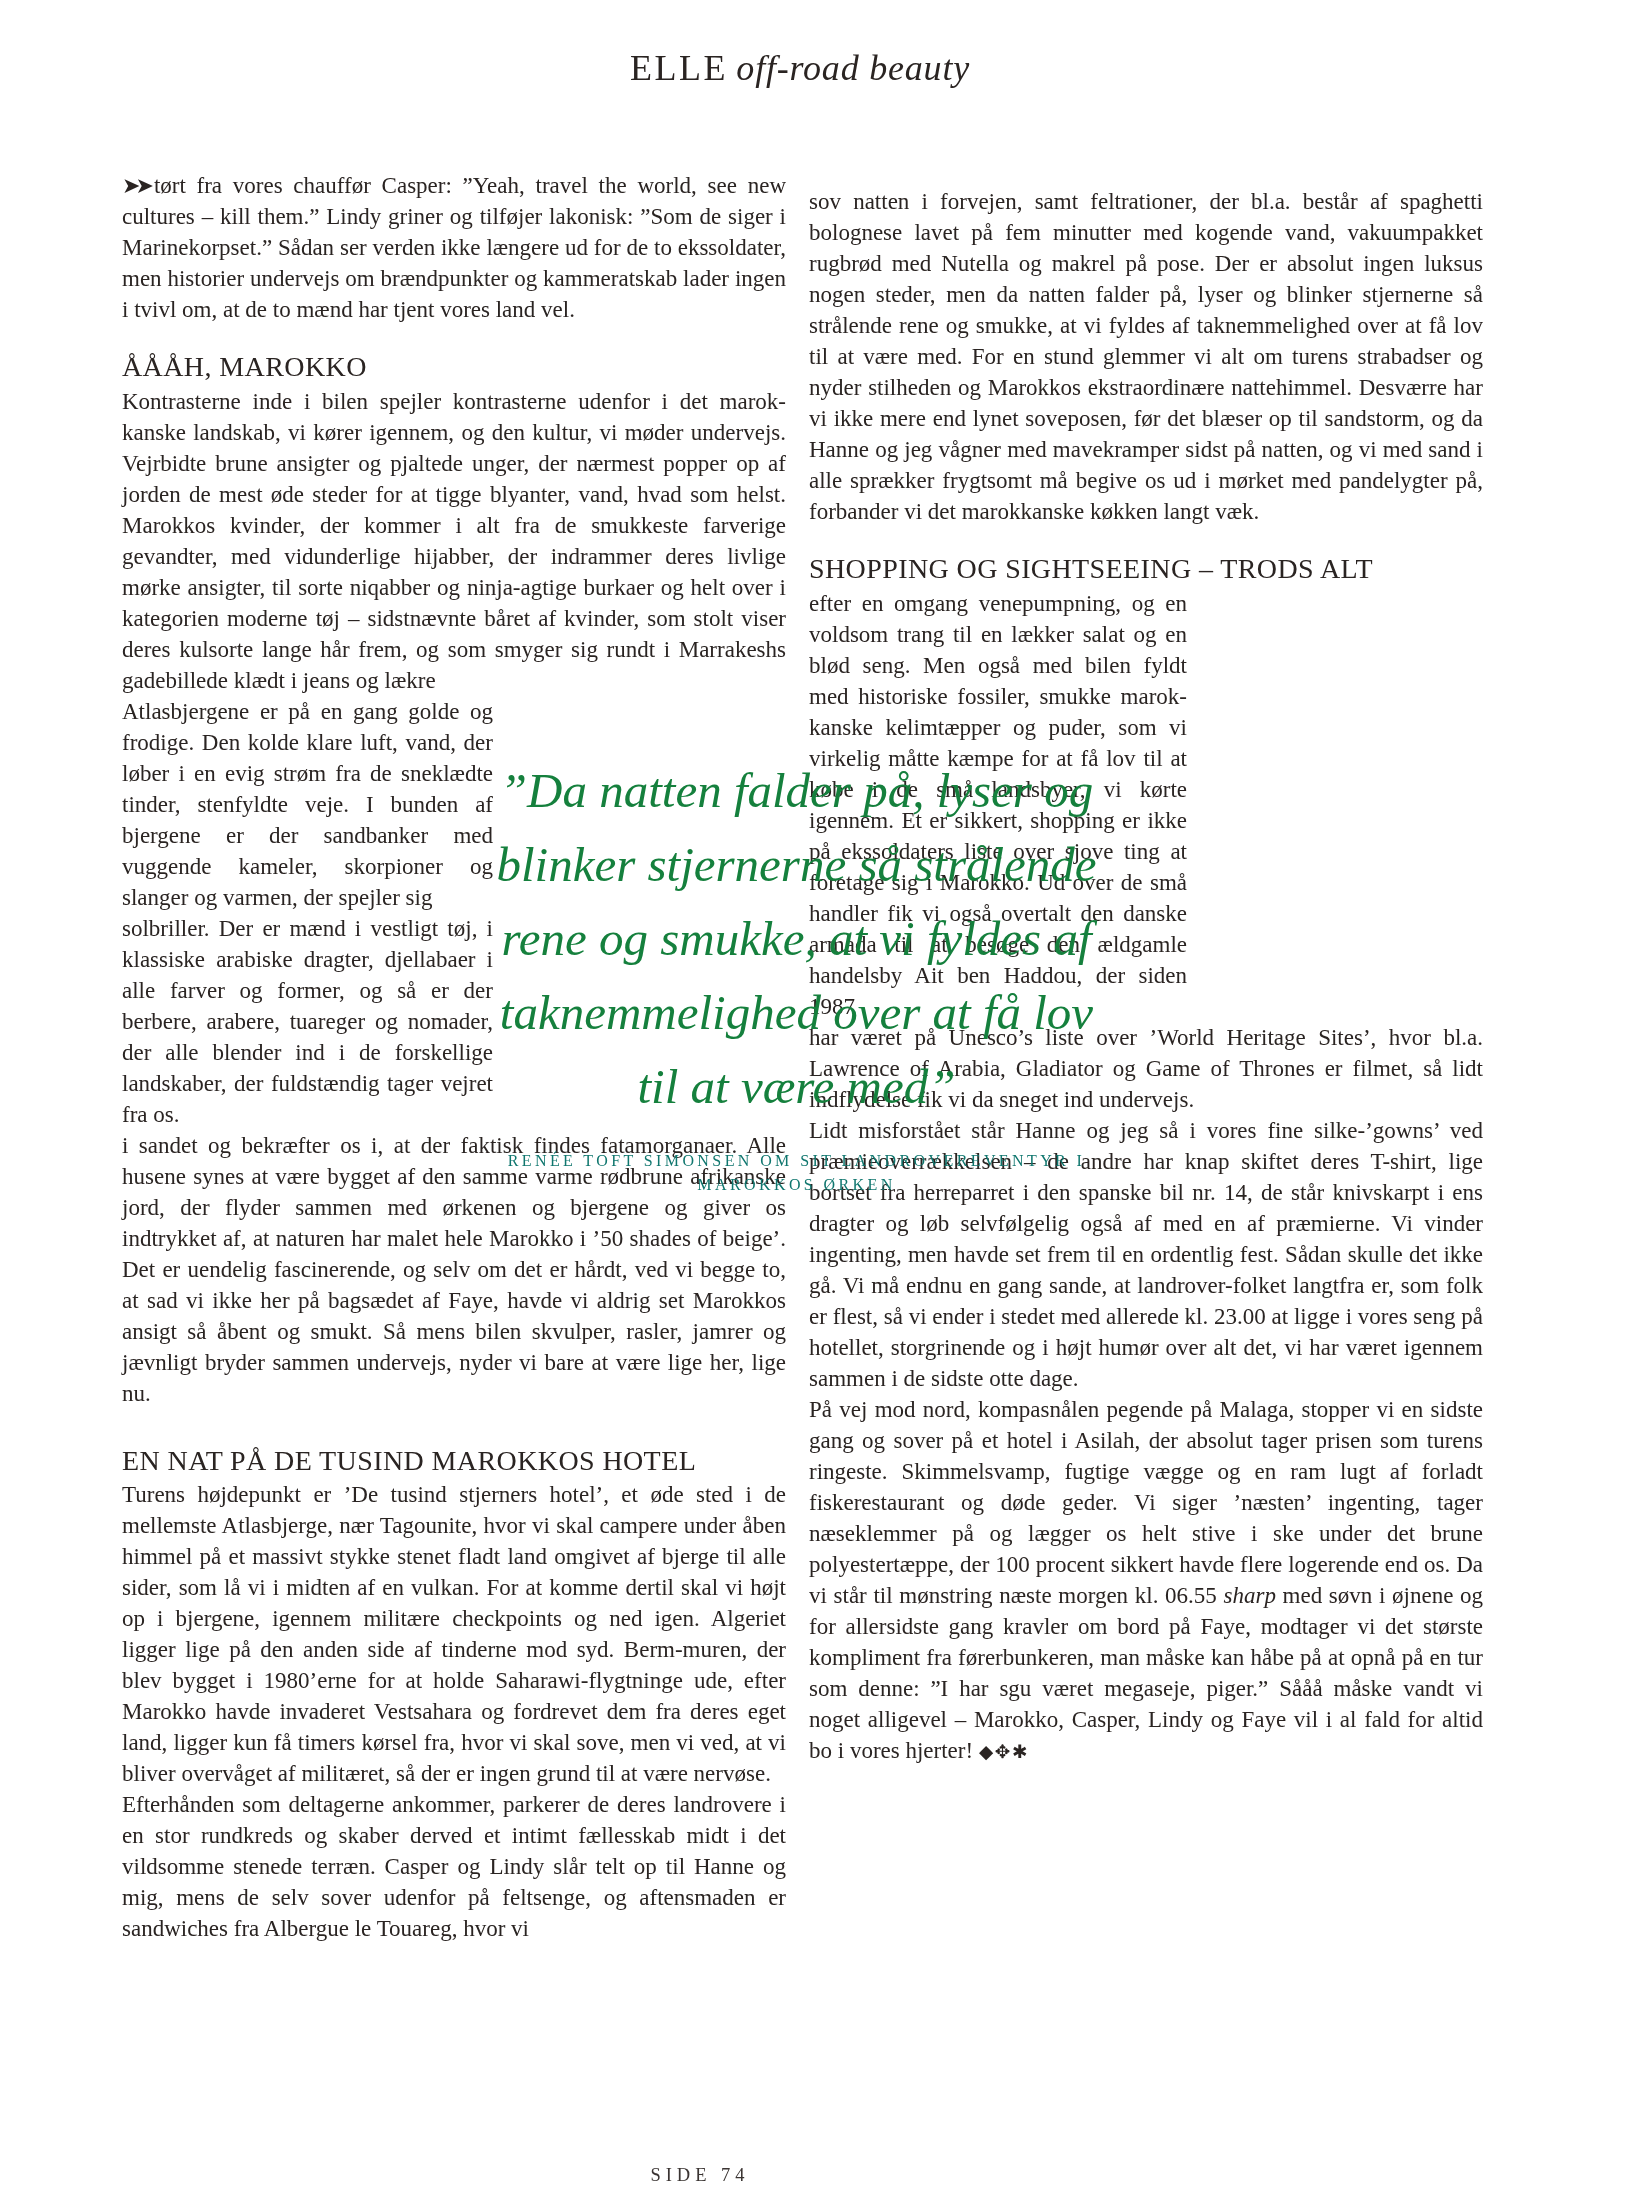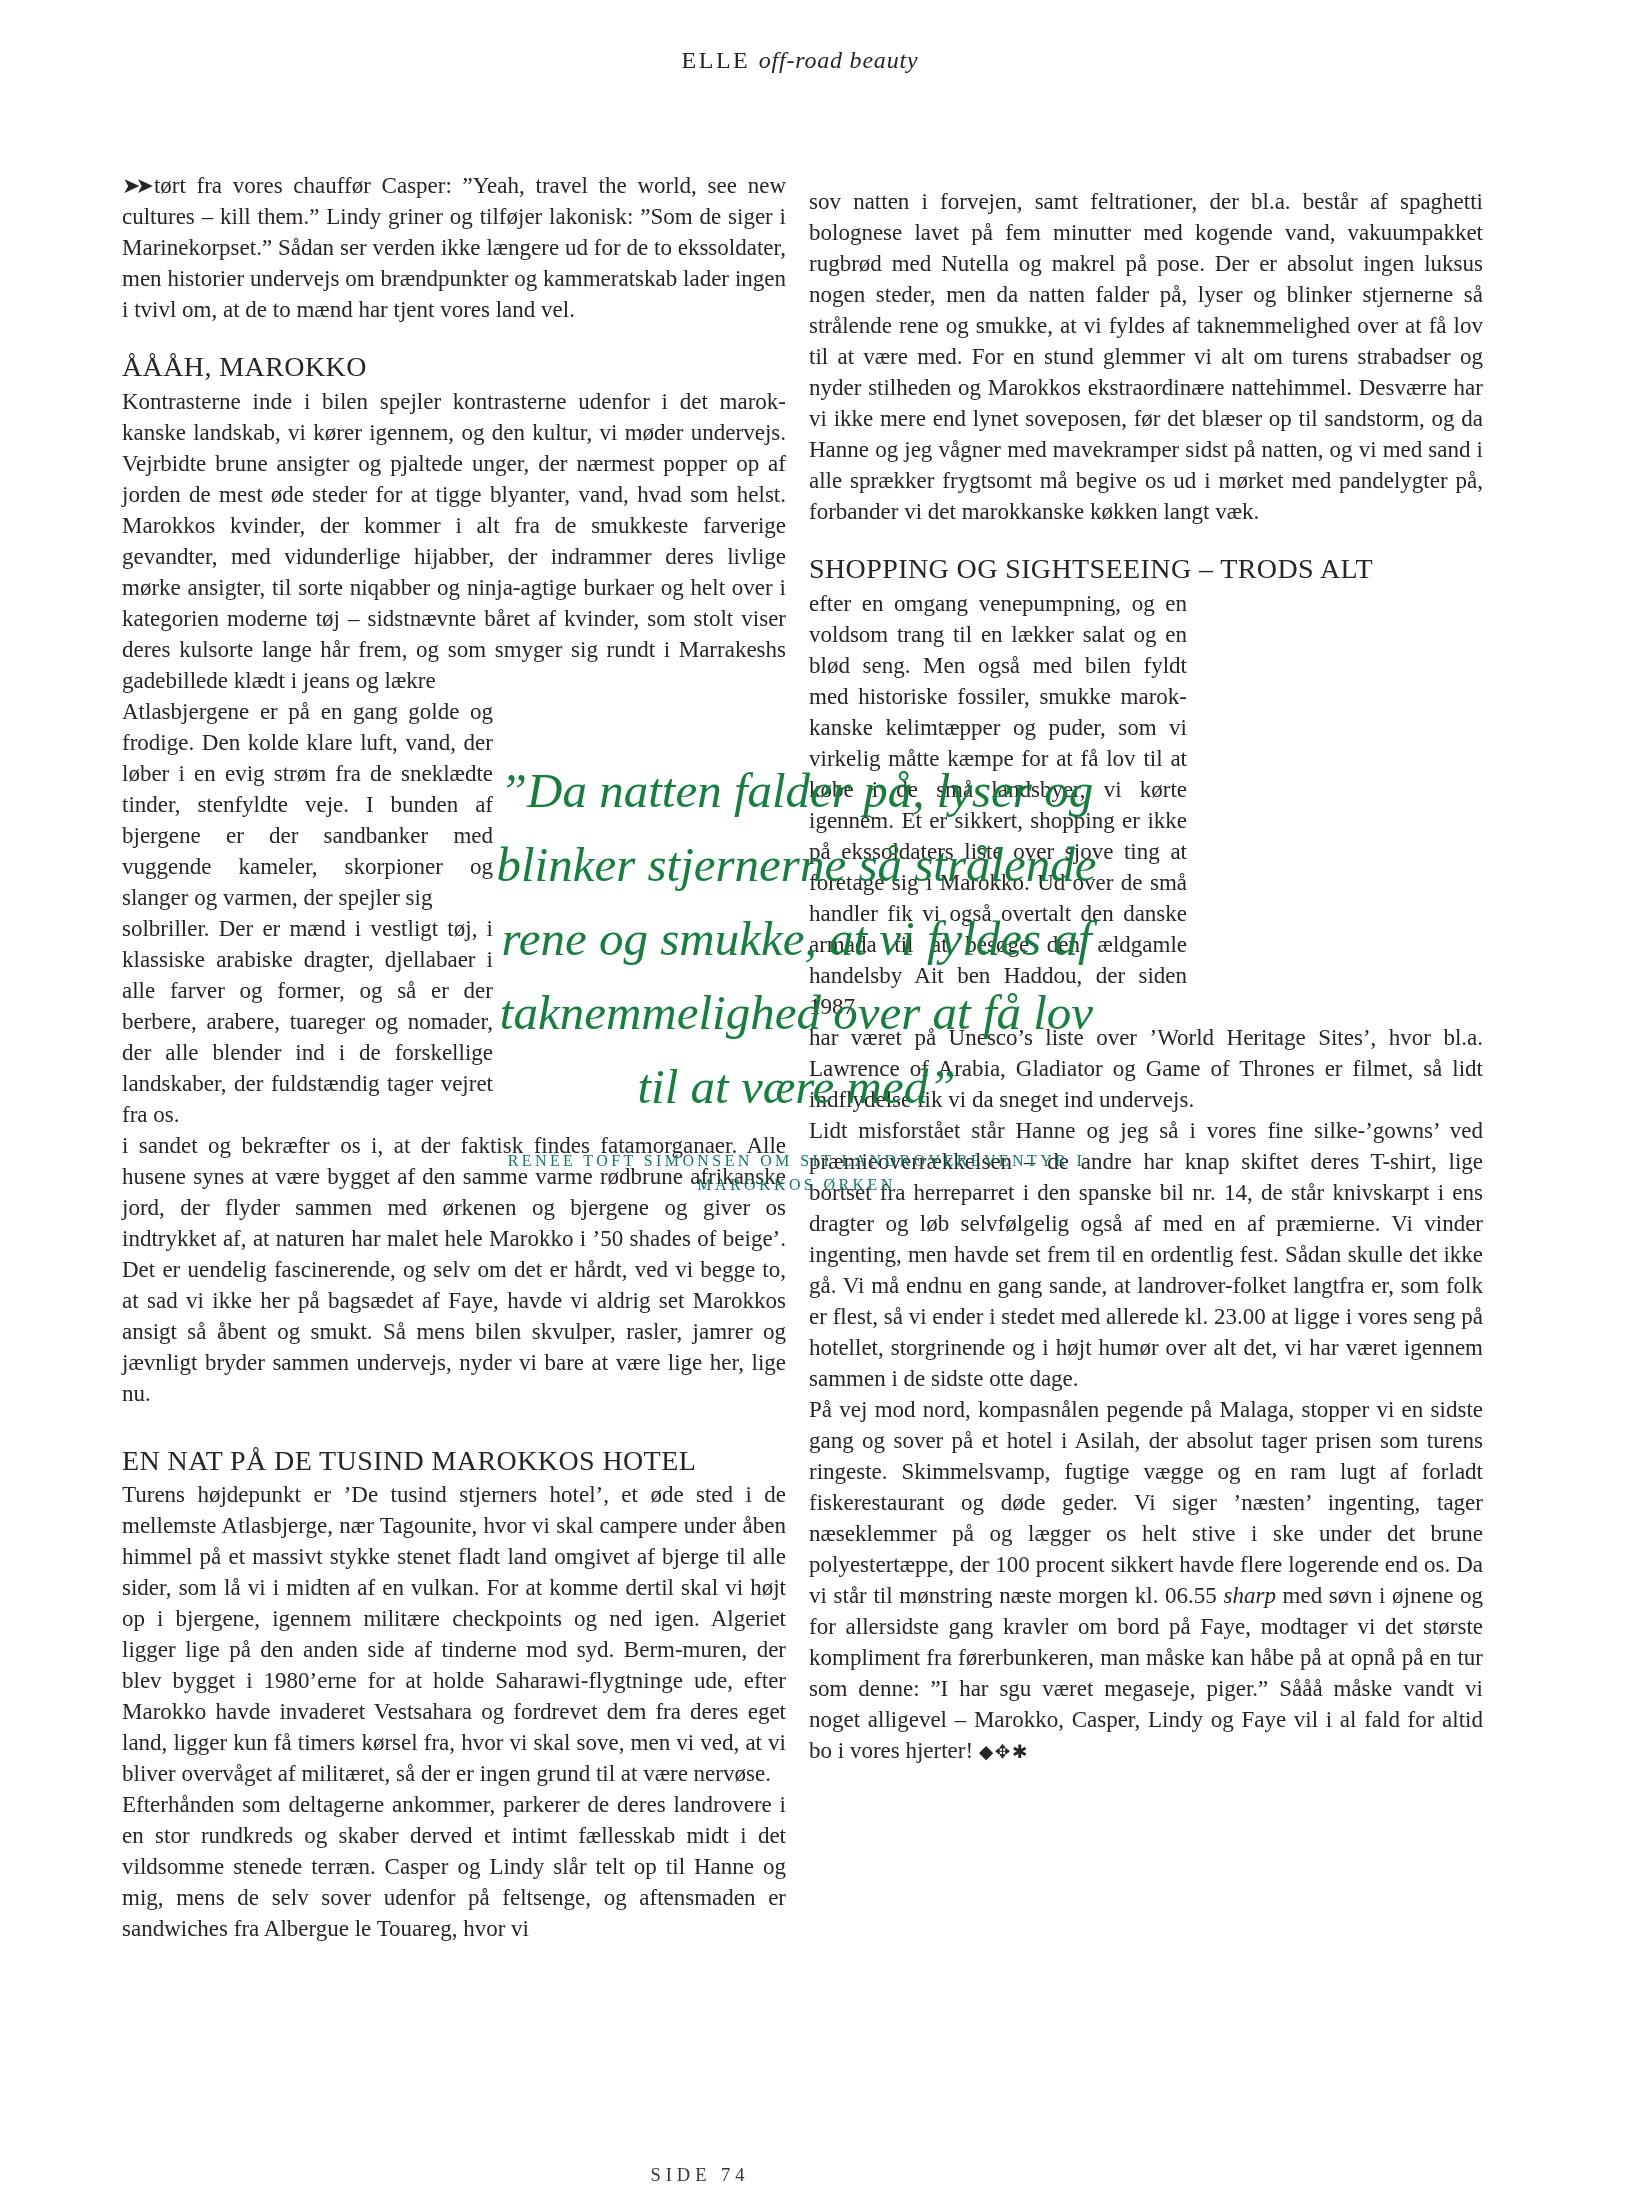--- a/index.html
+++ b/index.html
@@ -1,19 +1,19 @@
 <!DOCTYPE html>
 <html style="font-size:13.5px"><head>
 <meta charset="utf-8">
 <style>
   html, body { margin:0; padding:0; background:#ffffff; }
   body { width:1646px; height:2205px; position:relative; overflow:hidden;
          font-family:"Liberation Serif", "DejaVu Serif", serif; color:#2a2422; }
   .header { position:absolute; top:47px; left:0; width:1600px; text-align:center;
-            font-size:24px; letter-spacing:0.8px; }
+            font-size:36px; letter-spacing:0.8px; }
   .header .brand { letter-spacing:2.5px; }
   .header .tag { font-style:italic; margin-left:8.4px; }
 
   .col { position:absolute; font-size:23px; line-height:31px; text-align:justify;
          hyphens:manual; }
   .col p { margin:0; }
   .col-left { left:122px; top:170px; width:664px; }
   .col-right { left:809px; top:186px; width:674px; }
 
   .h { font-size:28px; line-height:34px; margin:25px 0 1.7px 0; letter-spacing:0.4px; }

